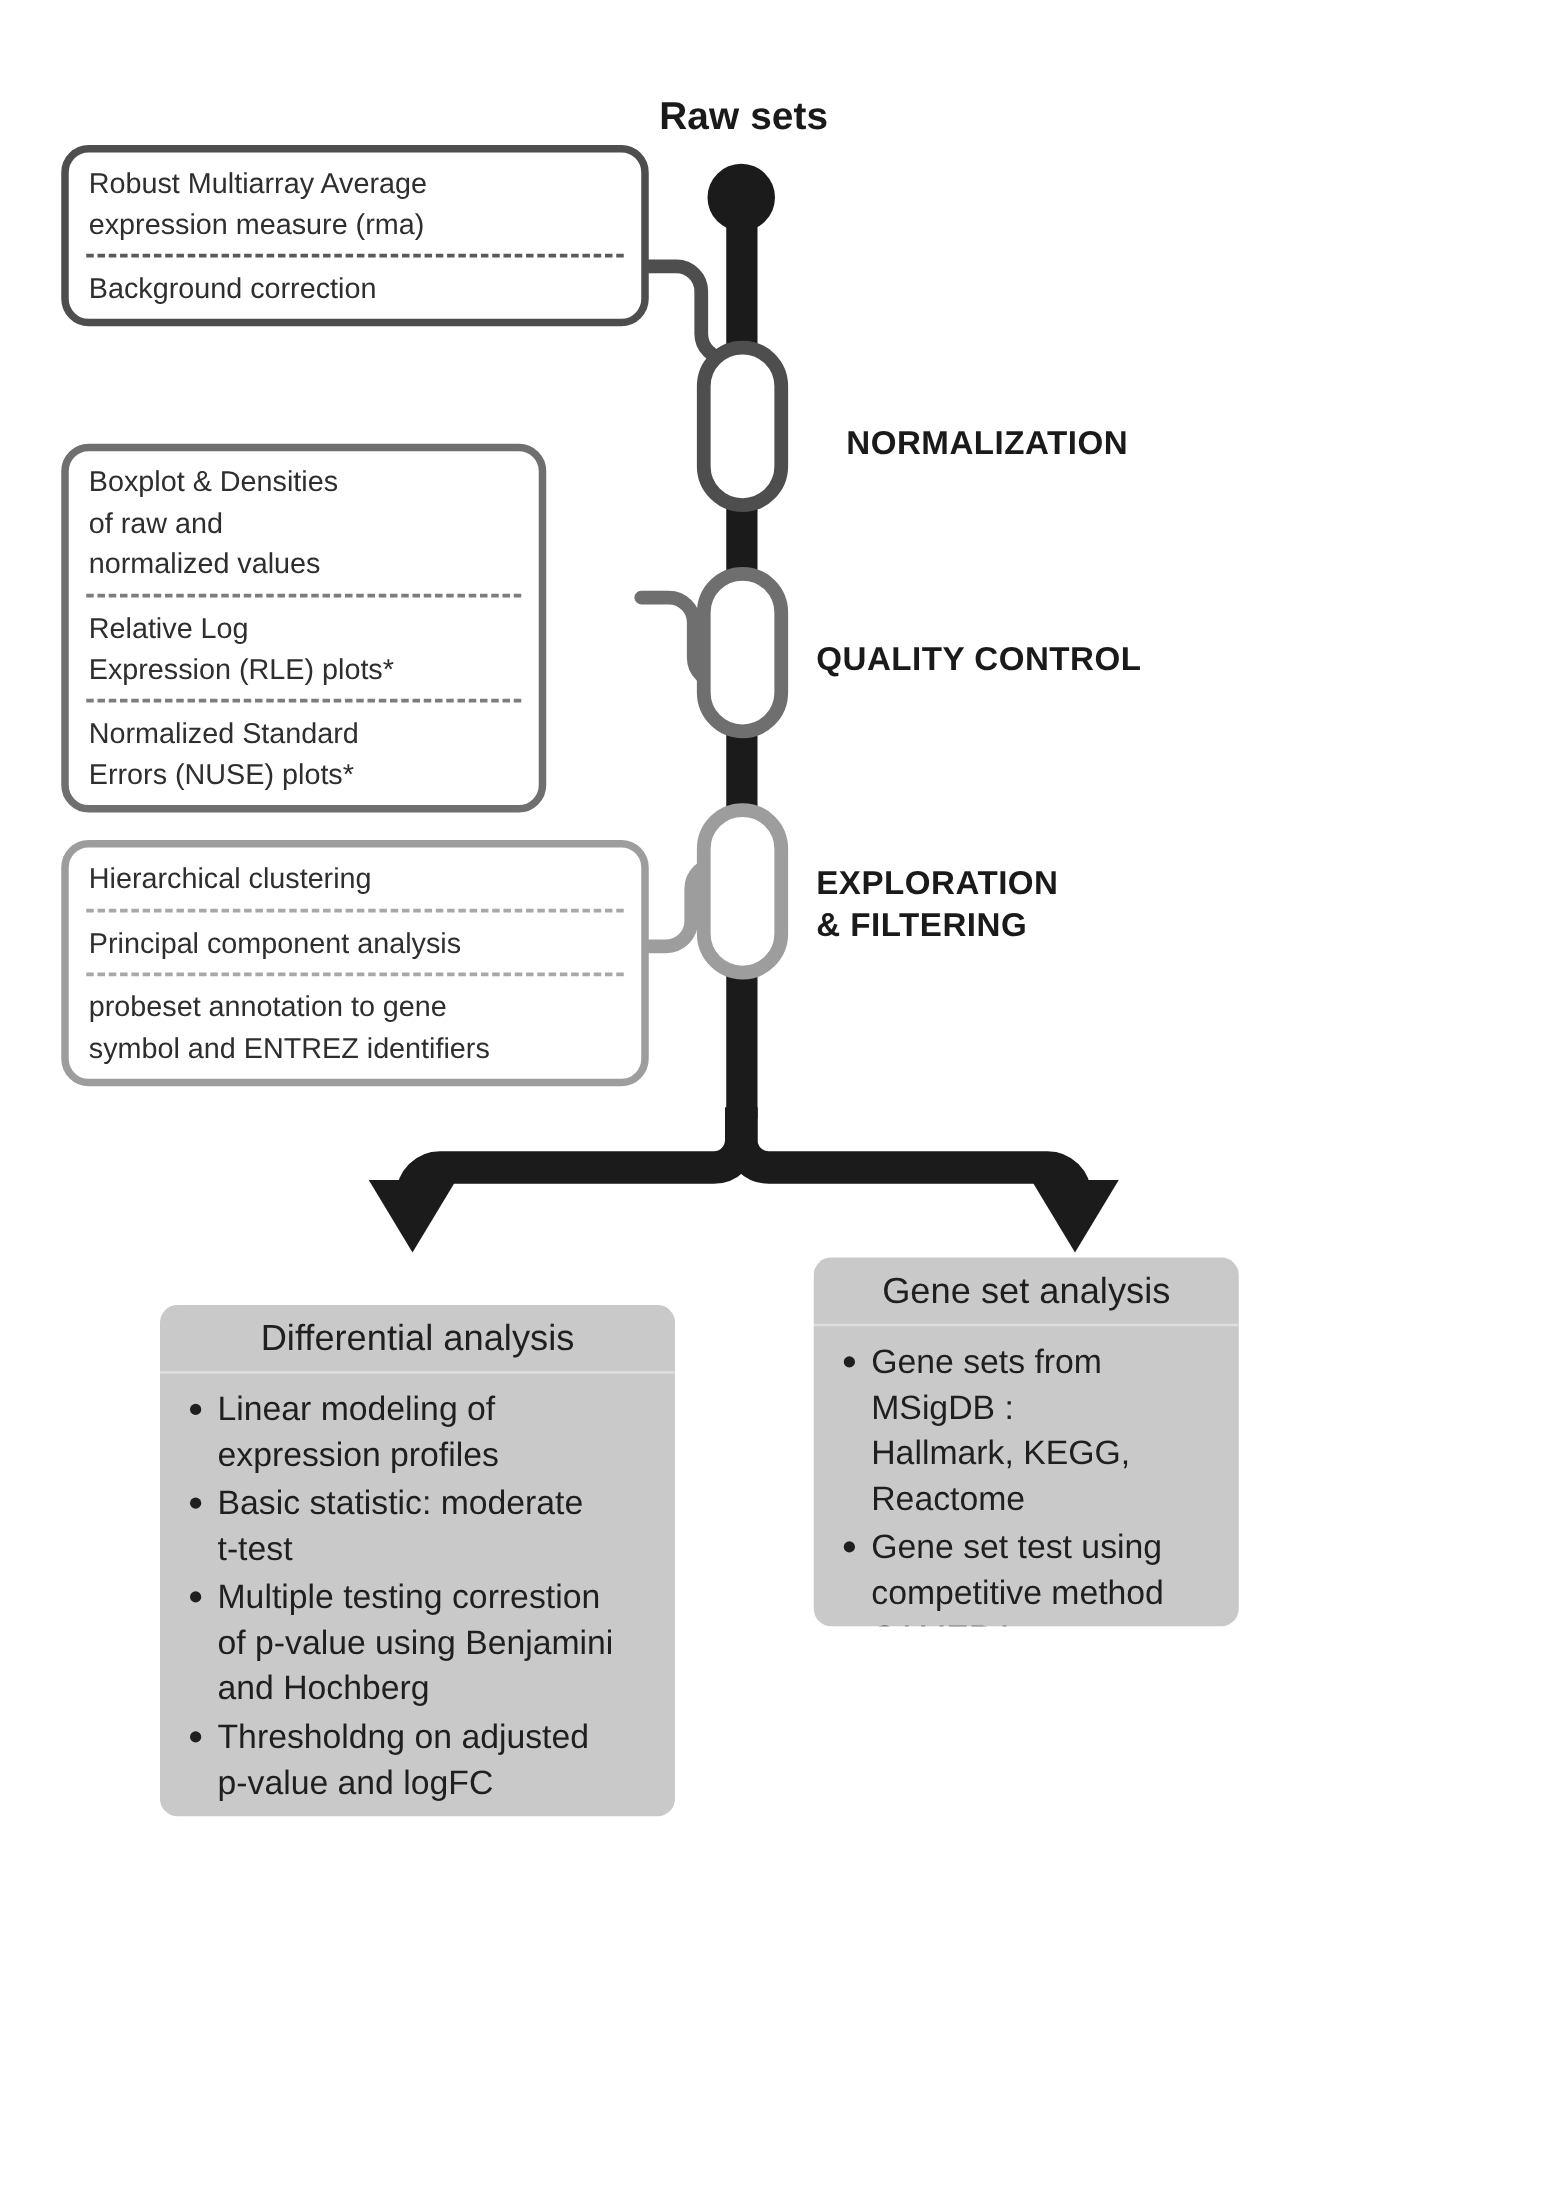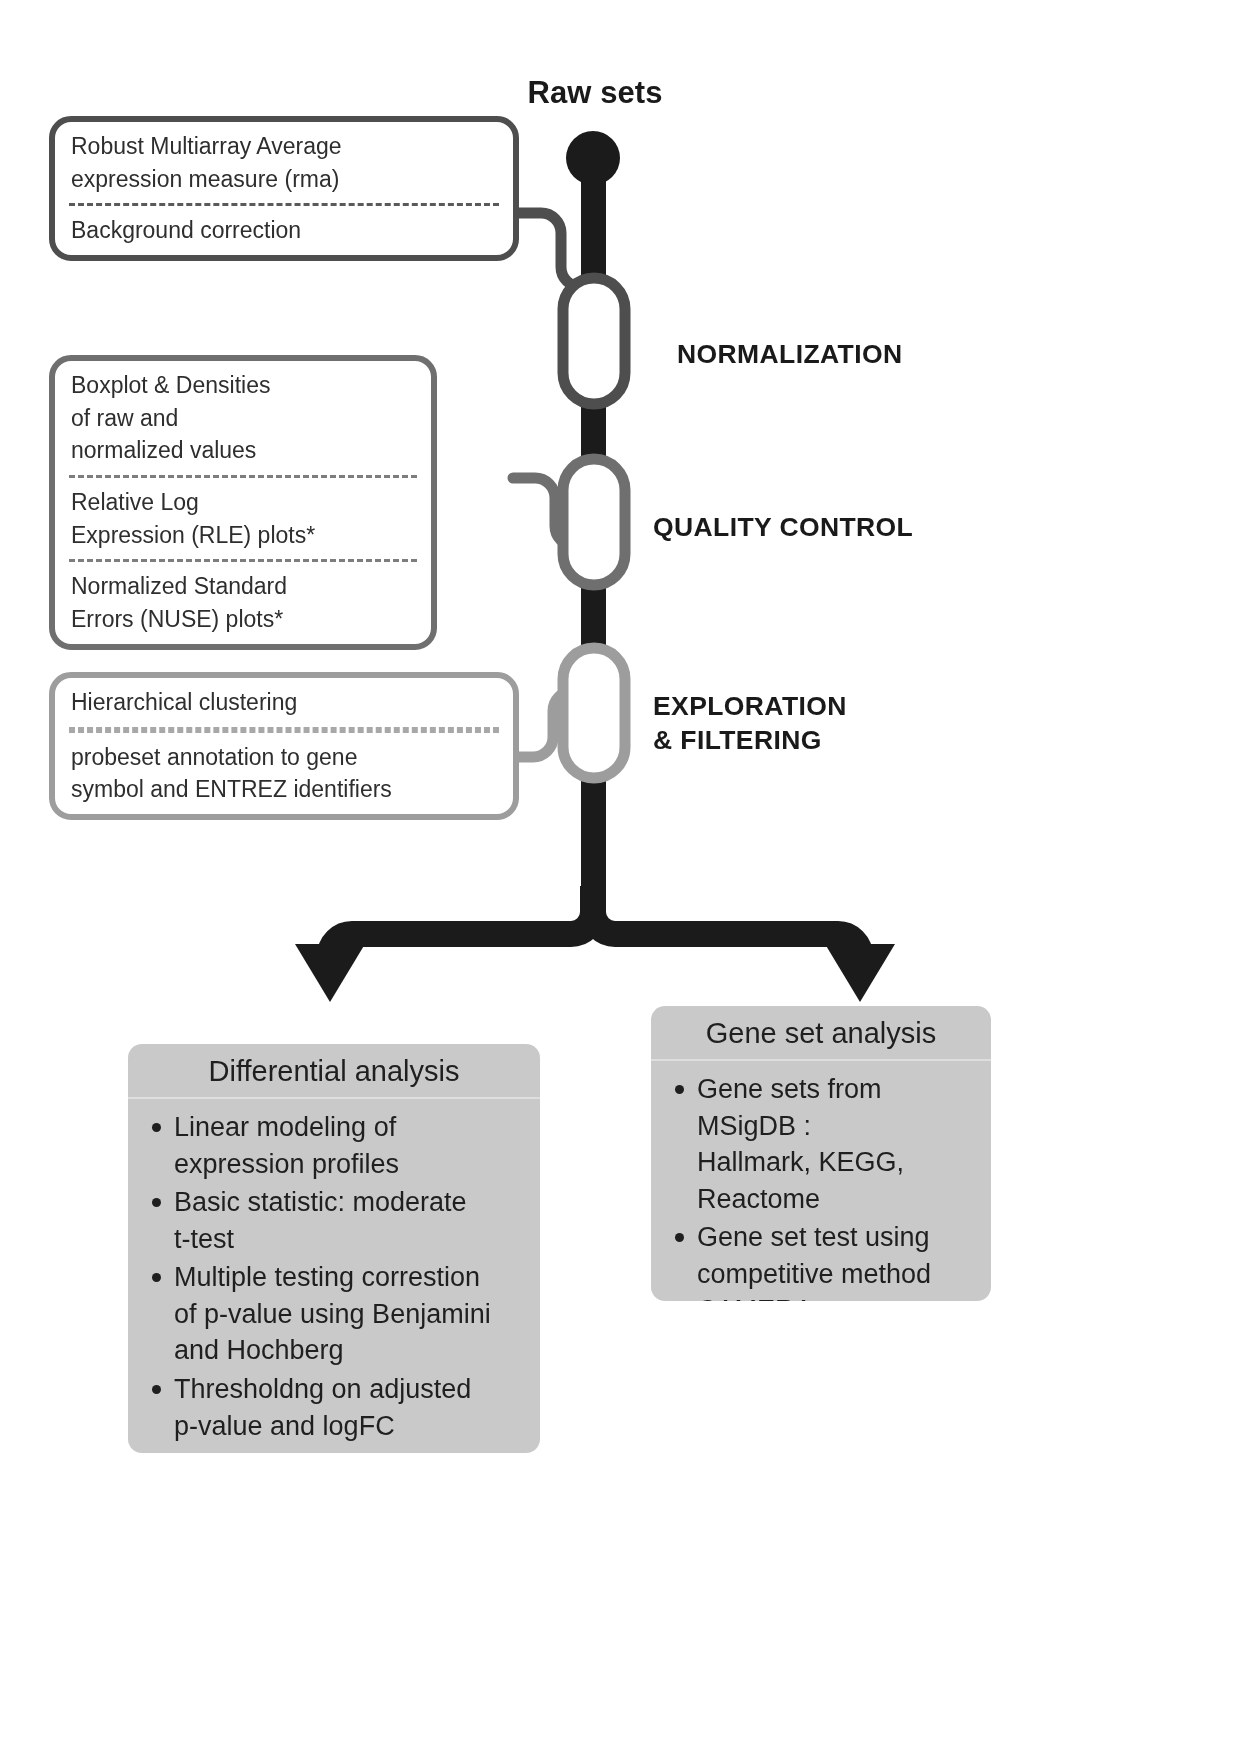--- a/index.html
+++ b/index.html
@@ -117,20 +117,23 @@
       <div class="ln">Normalized Standard
 Errors (NUSE) plots*</div>
     </div>
   </div>
 
   <div class="sbox" id="box-expl">
     <div class="seg">
       <div class="ln">Hierarchical clustering</div>
     </div>
     <div class="divider"></div>
+    <div class="seg">
+      <div class="ln">Principal component analysis</div>
+    </div>
     <div class="divider"></div>
     <div class="seg">
       <div class="ln">probeset annotation to gene
 symbol and ENTREZ identifiers</div>
     </div>
   </div>
 
   <div class="stage-label" id="lbl-norm">NORMALIZATION</div>
   <div class="stage-label" id="lbl-qc">QUALITY CONTROL</div>
   <div class="stage-label" id="lbl-expl">EXPLORATION

